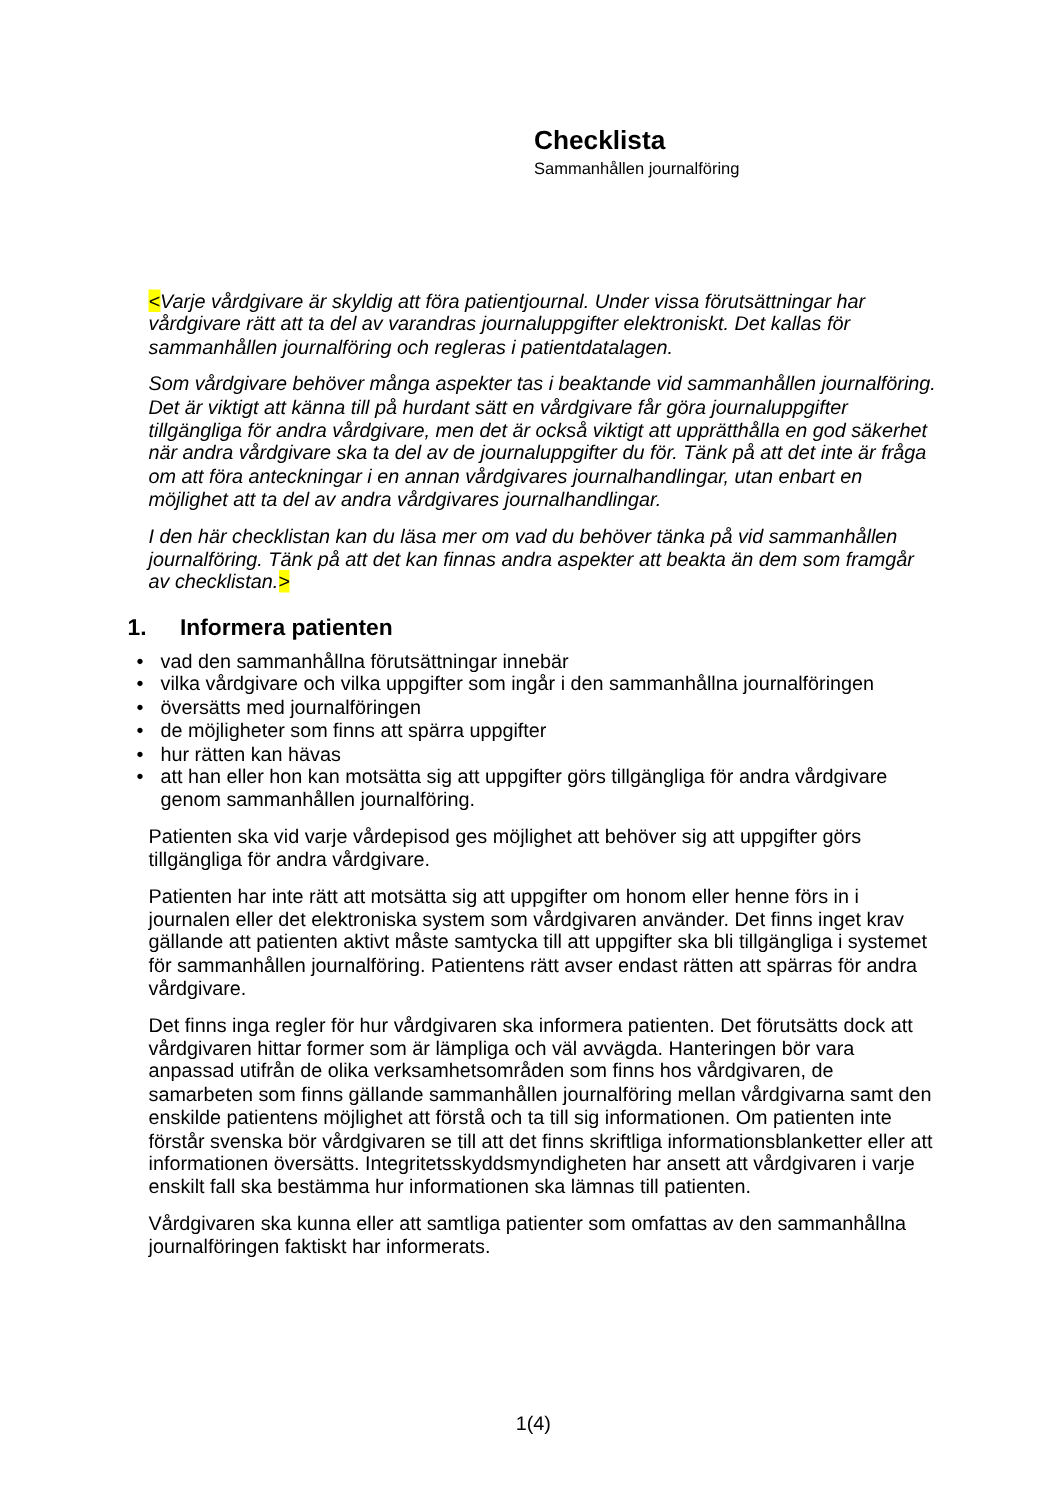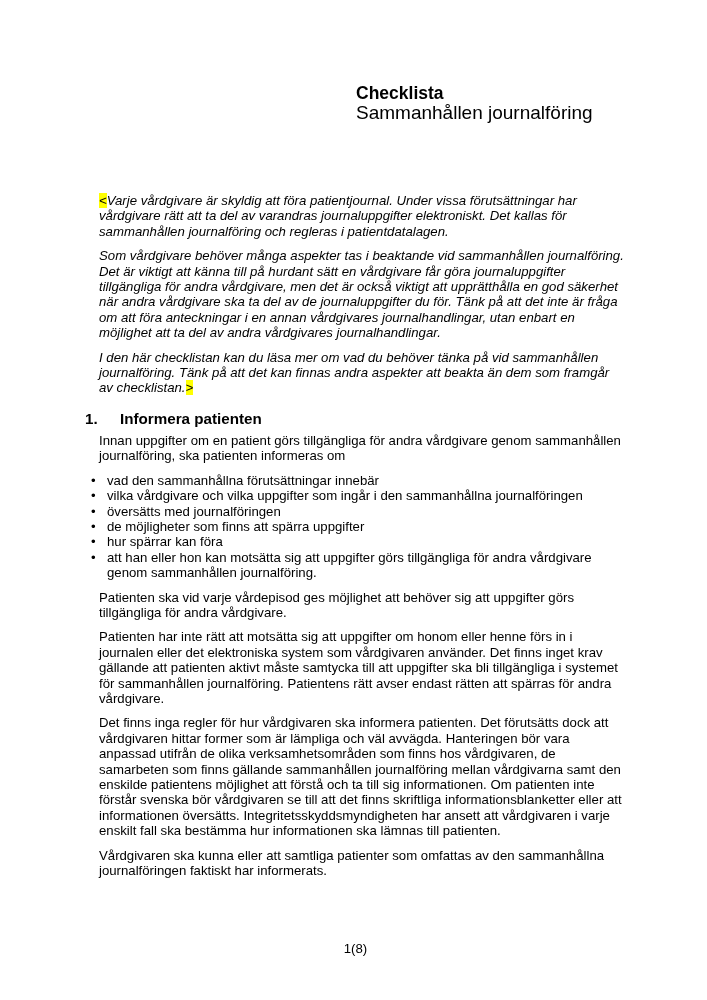--- a/index.html
+++ b/index.html
@@ -17,21 +17,21 @@
     left: 356px;
     top: 83px;
   }
   .doc-title {
     font-size: 17.5px;
     font-weight: bold;
     line-height: 21px;
     margin: 0;
   }
   .doc-subtitle {
-    font-size: 19px;
+    font-size: 11px;
     line-height: 18px;
     margin: 0;
   }
   .content {
     position: absolute;
     left: 85px;
     top: 193px;
     width: 541px;
     font-size: 13.2px;
     line-height: 15.4px;
@@ -90,35 +90,34 @@
 
     <p class="intro-para">Som vårdgivare behöver många aspekter tas i beaktande vid sammanhållen journalföring. Det är viktigt att känna till på hurdant sätt en vårdgivare får göra journaluppgifter tillgängliga för andra vårdgivare, men det är också viktigt att upprätthålla en god säkerhet när andra vårdgivare ska ta del av de journaluppgifter du för. Tänk på att det inte är fråga om att föra anteckningar i en annan vårdgivares journalhandlingar, utan enbart en möjlighet att ta del av andra vårdgivares journalhandlingar.</p>
 
     <p class="intro-para"><span>I den här checklistan kan du läsa mer om vad du behöver tänka på vid sammanhållen journalföring. Tänk på att det kan finnas andra aspekter att beakta än dem som framgår av checklistan.</span><span class="hl">&gt;</span></p>
 
     <div class="section-heading">
       <span class="section-number">1.</span>
         <span>Informera patienten</span>
     </div>
 
-    <p>Innan uppgifter om en patient görs tillgängliga för andra vårdgivare genom sammanhållen journalföring, ska patienten informeras om</p>
 
     <ul class="bullet-list">
       <li>vad den sammanhållna förutsättningar innebär</li>
       <li>vilka vårdgivare och vilka uppgifter som ingår i den sammanhållna journalföringen</li>
       <li>översätts med journalföringen</li>
       <li>de möjligheter som finns att spärra uppgifter</li>
-      <li>hur spärrar kan föra</li>
+      <li>hur rätten kan hävas</li>
       <li>att han eller hon kan motsätta sig att uppgifter görs tillgängliga för andra vårdgivare genom sammanhållen journalföring.</li>
     </ul>
 
     <p>Patienten ska vid varje vårdepisod ges möjlighet att behöver sig att uppgifter görs tillgängliga för andra vårdgivare.</p>
     <p>Patienten har inte rätt att motsätta sig att uppgifter om honom eller henne förs in i journalen eller det elektroniska system som vårdgivaren använder. Det finns inget krav gällande att patienten aktivt måste samtycka till att uppgifter ska bli tillgängliga i systemet för sammanhållen journalföring. Patientens rätt avser endast rätten att spärras för andra vårdgivare.</p>
     <p>Det finns inga regler för hur vårdgivaren ska informera patienten. Det förutsätts dock att vårdgivaren hittar former som är lämpliga och väl avvägda. Hanteringen bör vara anpassad utifrån de olika verksamhetsområden som finns hos vårdgivaren, de samarbeten som finns gällande sammanhållen journalföring mellan vårdgivarna samt den enskilde patientens möjlighet att förstå och ta till sig informationen. Om patienten inte förstår svenska bör vårdgivaren se till att det finns skriftliga informationsblanketter eller att informationen översätts. Integritetsskyddsmyndigheten har ansett att vårdgivaren i varje enskilt fall ska bestämma hur informationen ska lämnas till patienten.</p>
     <p>Vårdgivaren ska kunna eller att samtliga patienter som omfattas av den sammanhållna journalföringen faktiskt har informerats.</p>
 
   </div>
 
   <div class="footer">
-    <span>1(8)</span>
+    <span>1(4)</span>
   </div>
 
 </div>
 
 </body></html>

